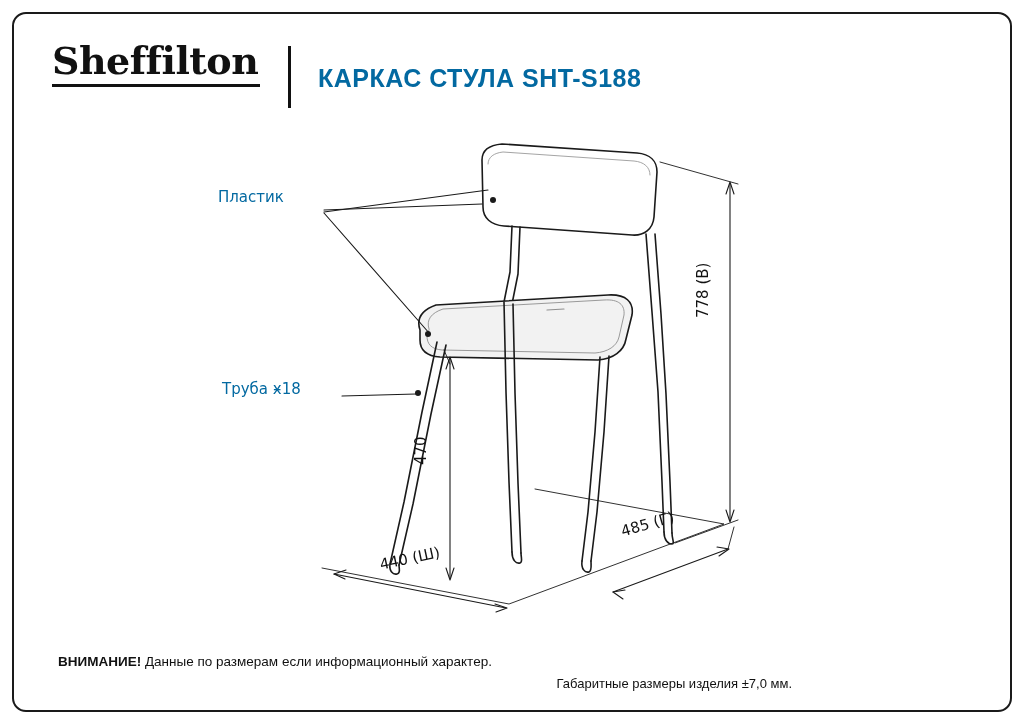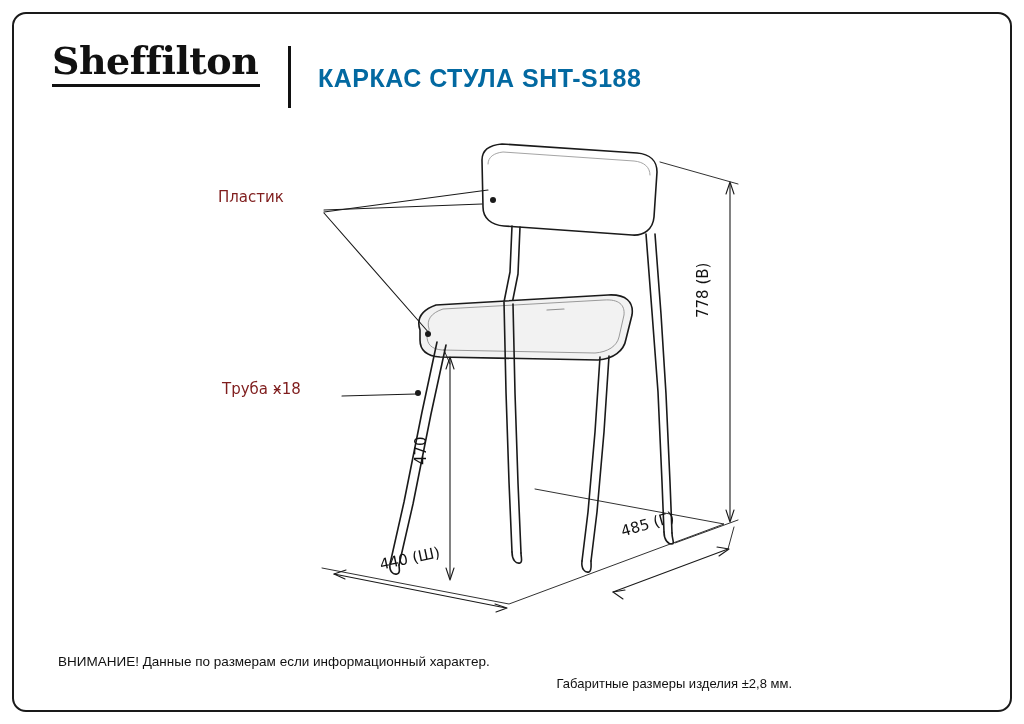--- a/index.html
+++ b/index.html
@@ -85,21 +85,21 @@
     left: 12px;
     top: 12px;
     width: 1000px;
     height: 700px;
   }
 
   .callout {
     position: absolute;
     font-family: "DejaVu Sans", sans-serif;
     font-size: 15px;
-    color: #7f1d1d;
+    color: #0369a1;
     white-space: nowrap;
   }
   .callout-plastic { left: 218px; top: 188px; }
   .callout-tube    { left: 222px; top: 380px; text-align: right; }
 
   .dim-label {
     position: absolute;
     font-family: "DejaVu Sans", sans-serif;
     font-size: 15px;
     color: #111111;
@@ -132,21 +132,21 @@
 
   
   .footer-left {
     position: absolute;
     left: 58px;
     top: 652px;
     font-size: 13.5px;
     line-height: 19px;
     color: #111111;
   }
-  .footer-left .strong { font-weight: normal; }
+  .footer-left .strong { font-weight: bold; }
   .footer-right {
     position: absolute;
     right: 40px;
     top: 676px;
     font-size: 13px;
     color: #111111;
   }
 </style>
 </head>
 <body>
@@ -230,15 +230,15 @@
   <div class="callout callout-tube">Труба ӿ18</div>
 
   <div class="dim-label dim-height">778 (В)</div>
   <div class="dim-label dim-seat">470</div>
   <div class="dim-label dim-width">440 (Ш)</div>
   <div class="dim-label dim-depth">485 (Г)</div>
 
   <div class="footer-left">
     <div><span class="strong">ВНИМАНИЕ!</span><span> Данные по размерам если информационный характер.</span></div>
   </div>
-  <div class="footer-right">Габаритные размеры изделия ±2,8 мм.</div>
+  <div class="footer-right">Габаритные размеры изделия ±7,0 мм.</div>
 
 </div>
 
 </body></html>

